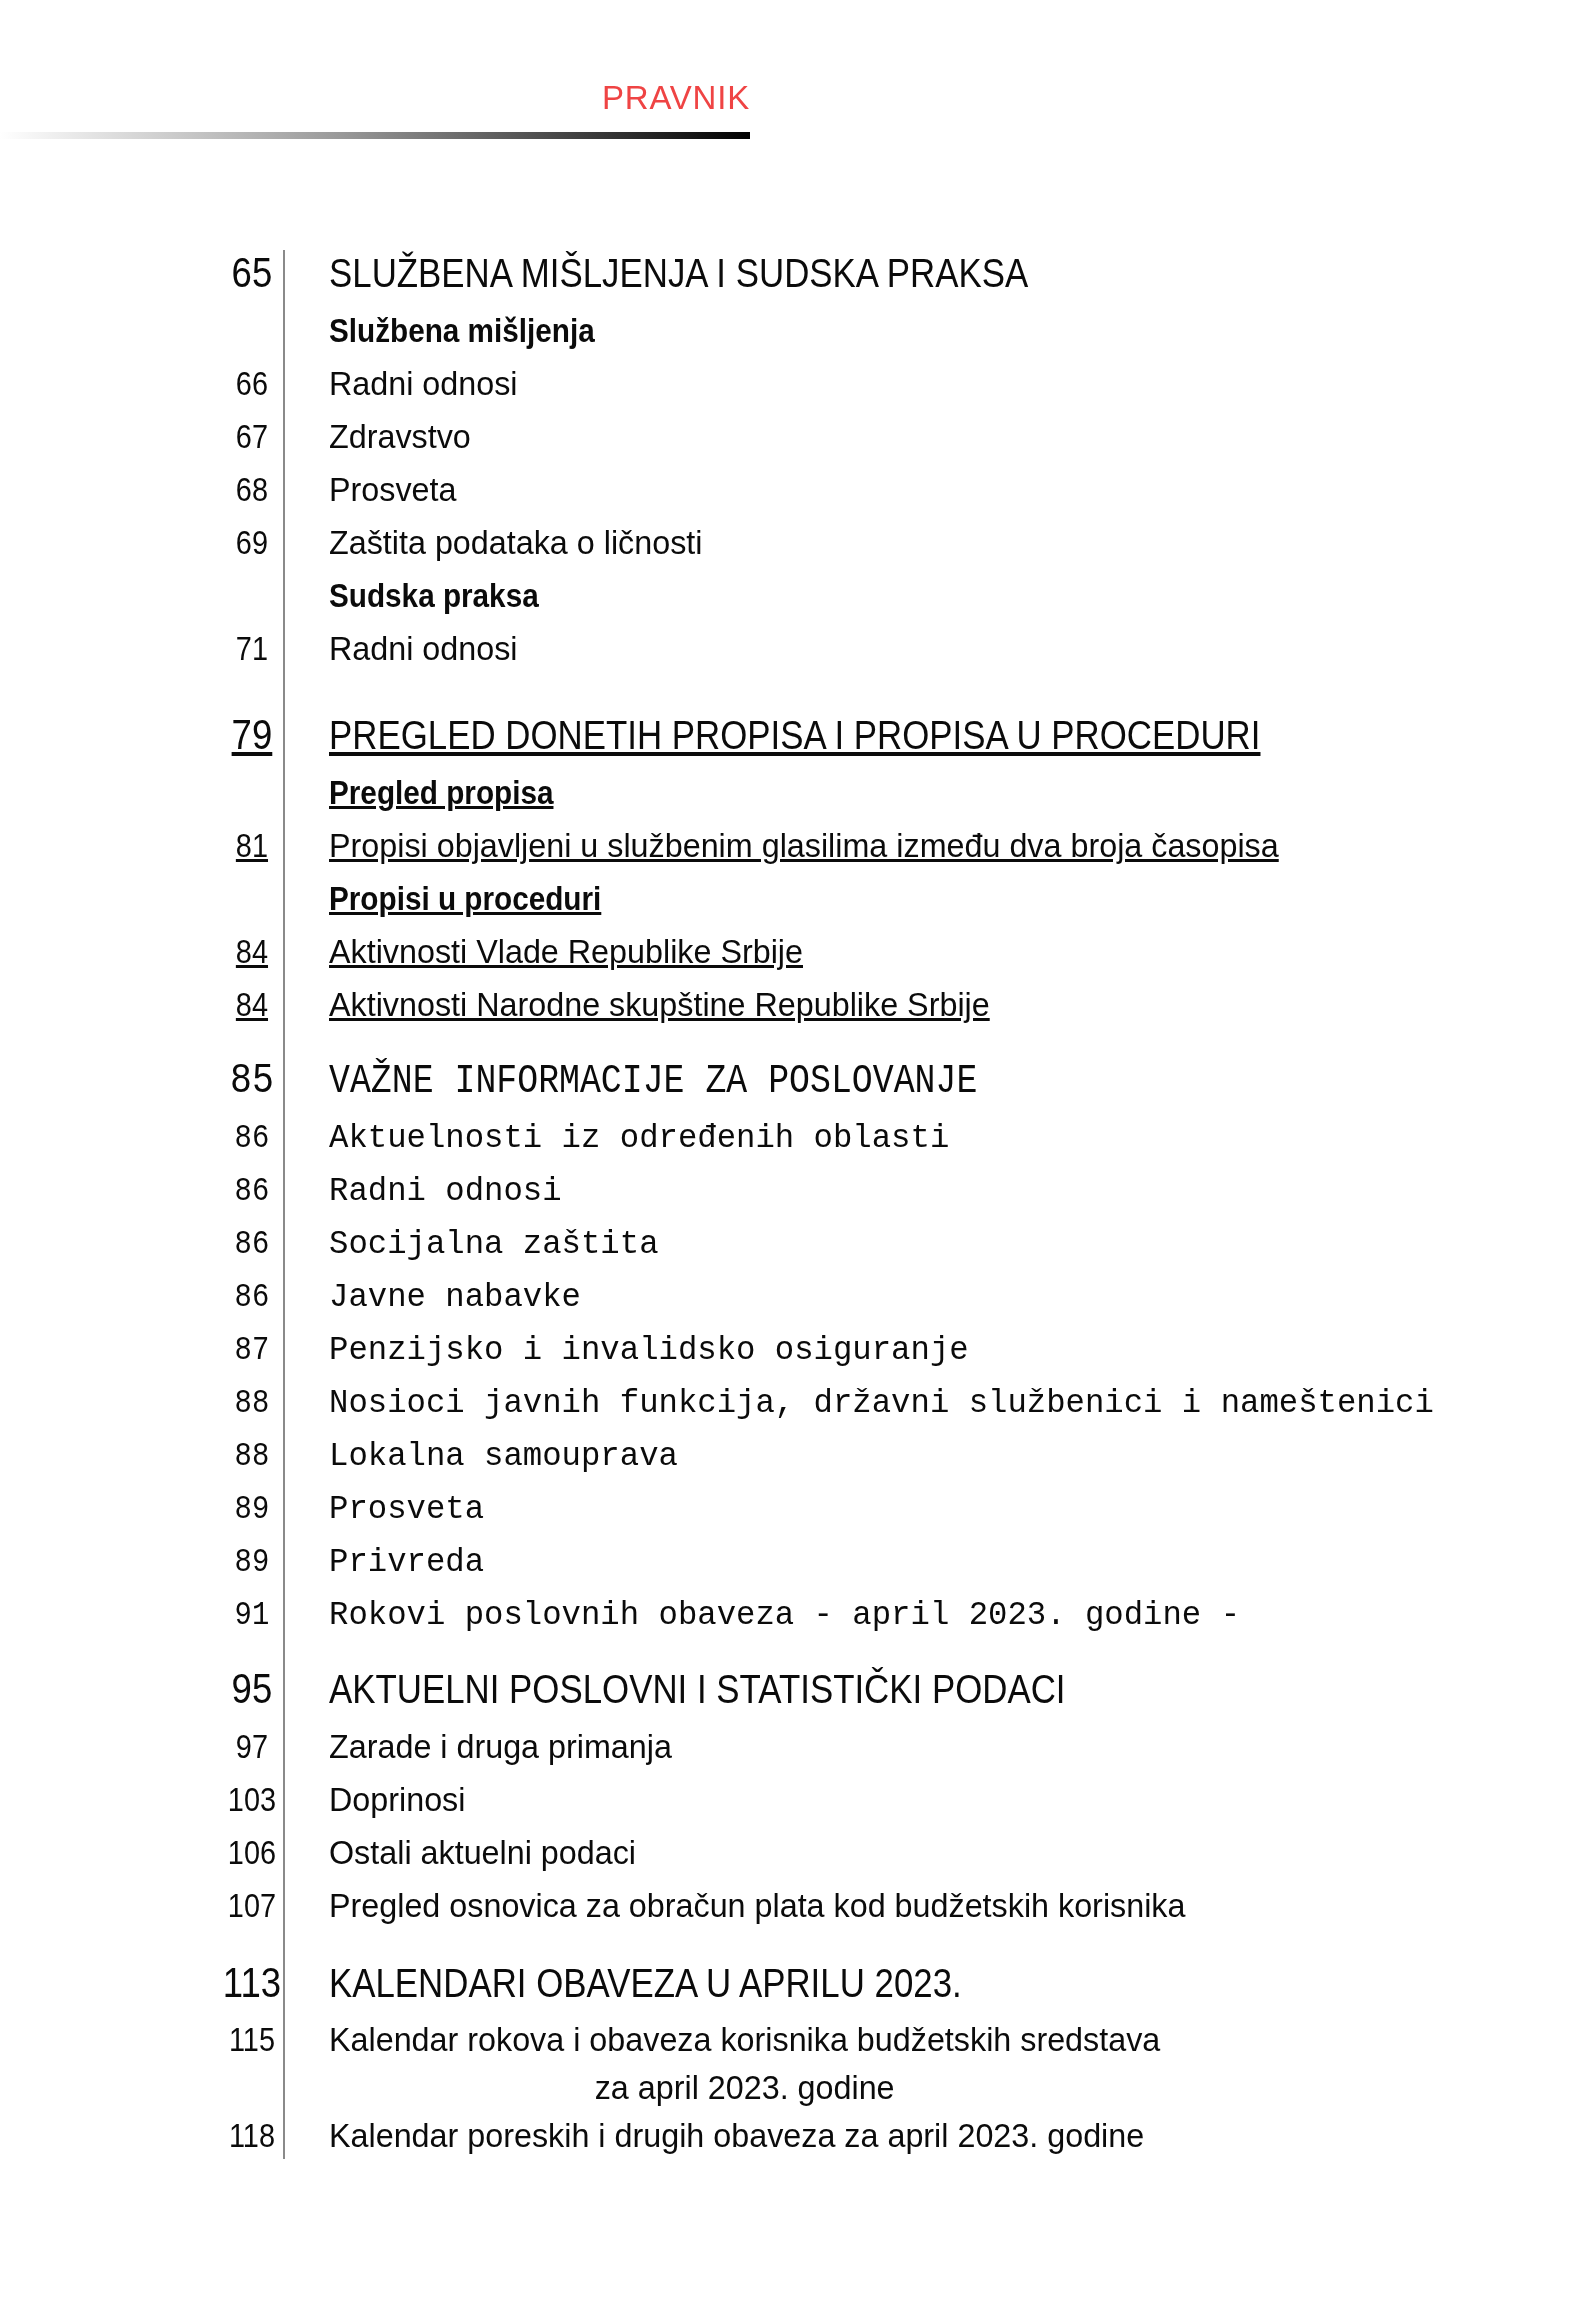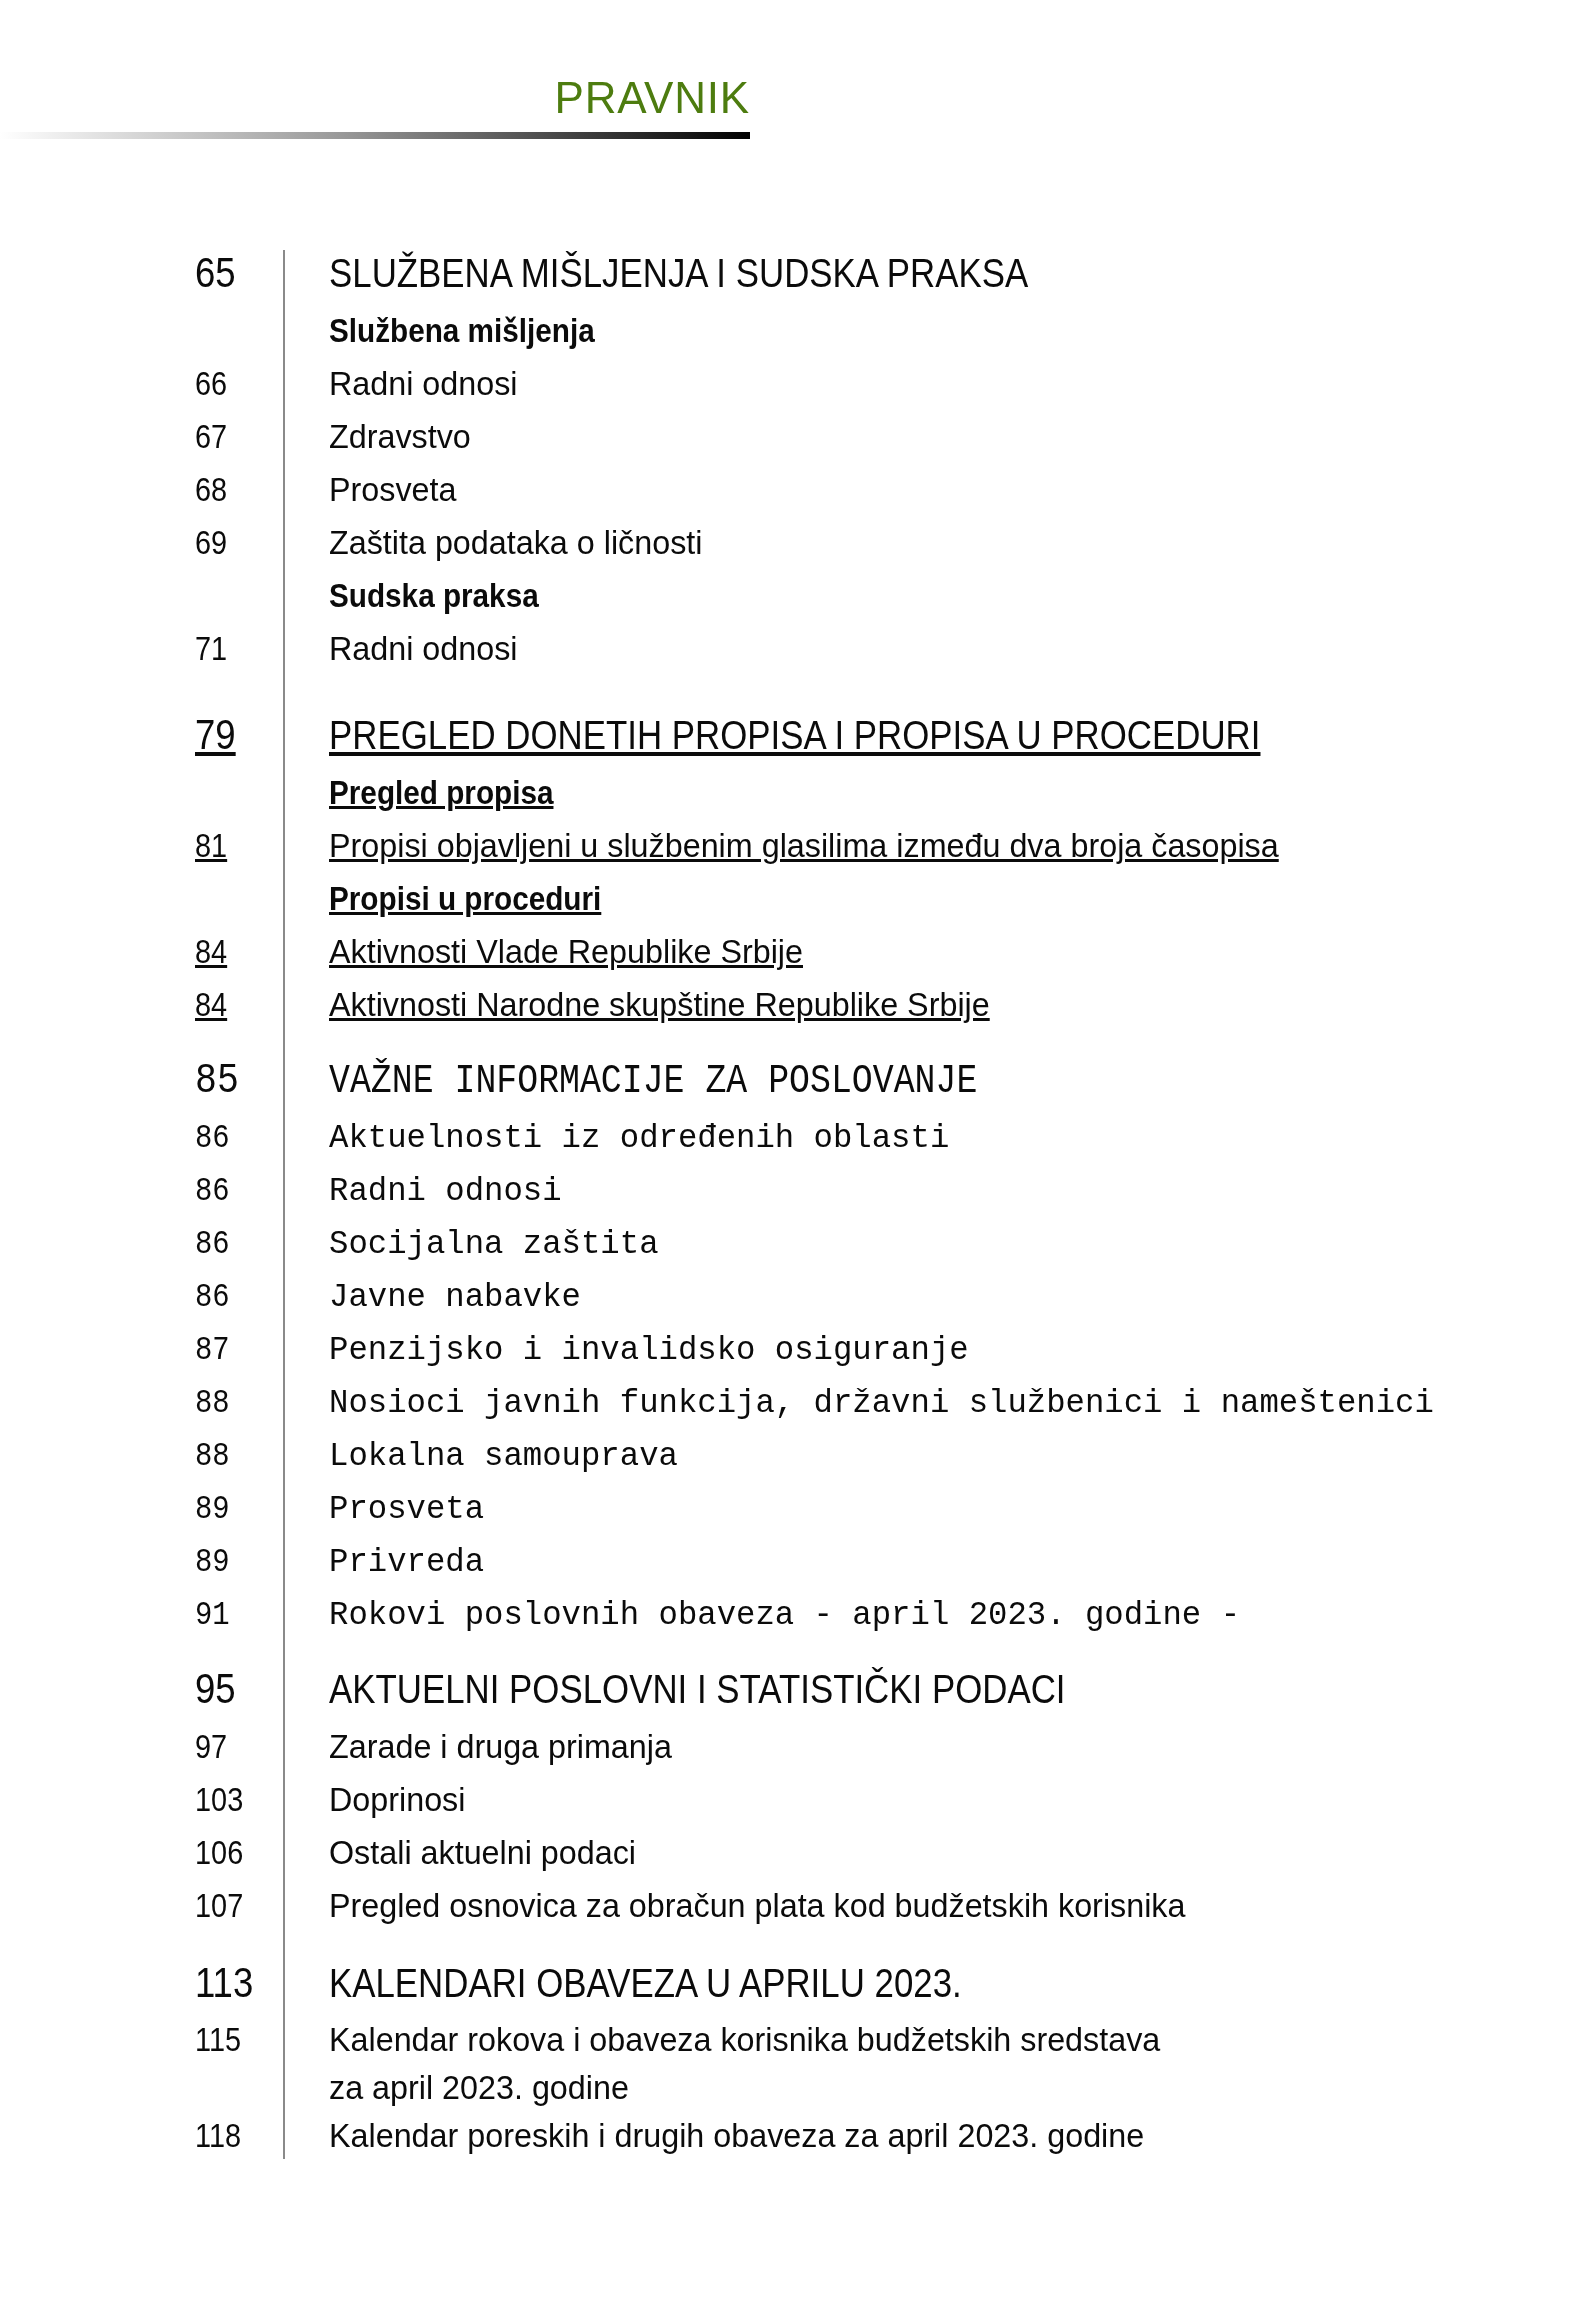--- a/index.html
+++ b/index.html
@@ -10,38 +10,38 @@
     color:#0b0b0b;
     position:relative;
     overflow:hidden;
   }
   .page { position:absolute; inset:0; }
 
   
   .header-title {
     position:absolute; top:80px; left:0; width:750px;
     text-align:right;
-    font-size:44px; line-height:36px; letter-spacing:0.8px;
-    color:#4d7c0f;
+    font-size:33px; line-height:36px; letter-spacing:0.8px;
+    color:#ef4444;
   }
   .header-rule {
     position:absolute; top:132px; left:0;
     width:750px; height:6.5px;
     background:linear-gradient(to right, #ffffff 0%, #9a9a9a 45%, #000000 100%);
   }
 
   
   .vline {
     position:absolute; left:283px; top:250px;
     width:1.6px; height:1909px;
     background:#8a8a8a;
   }
 
   
-  .toc { position:absolute; left:195px; top:247px; width:1276px; }
+  .toc { position:absolute; left:195px; top:247px; width:1276px;text-align:center; }
 
   .hrow { display:flex; align-items:baseline; line-height:51px; margin-bottom:4.9px; }
   .row  { display:flex; align-items:baseline; line-height:53px; }
 
   .num   { flex:none; width:134px; font-size:34px; }
   .hnum  { font-size:43px; }
 
   
   .cxh { display:inline-block; transform:scaleX(0.85); transform-origin:0 50%; white-space:nowrap; }
   .cxr { display:inline-block; transform:scaleX(0.95); transform-origin:0 50%; white-space:nowrap; }

